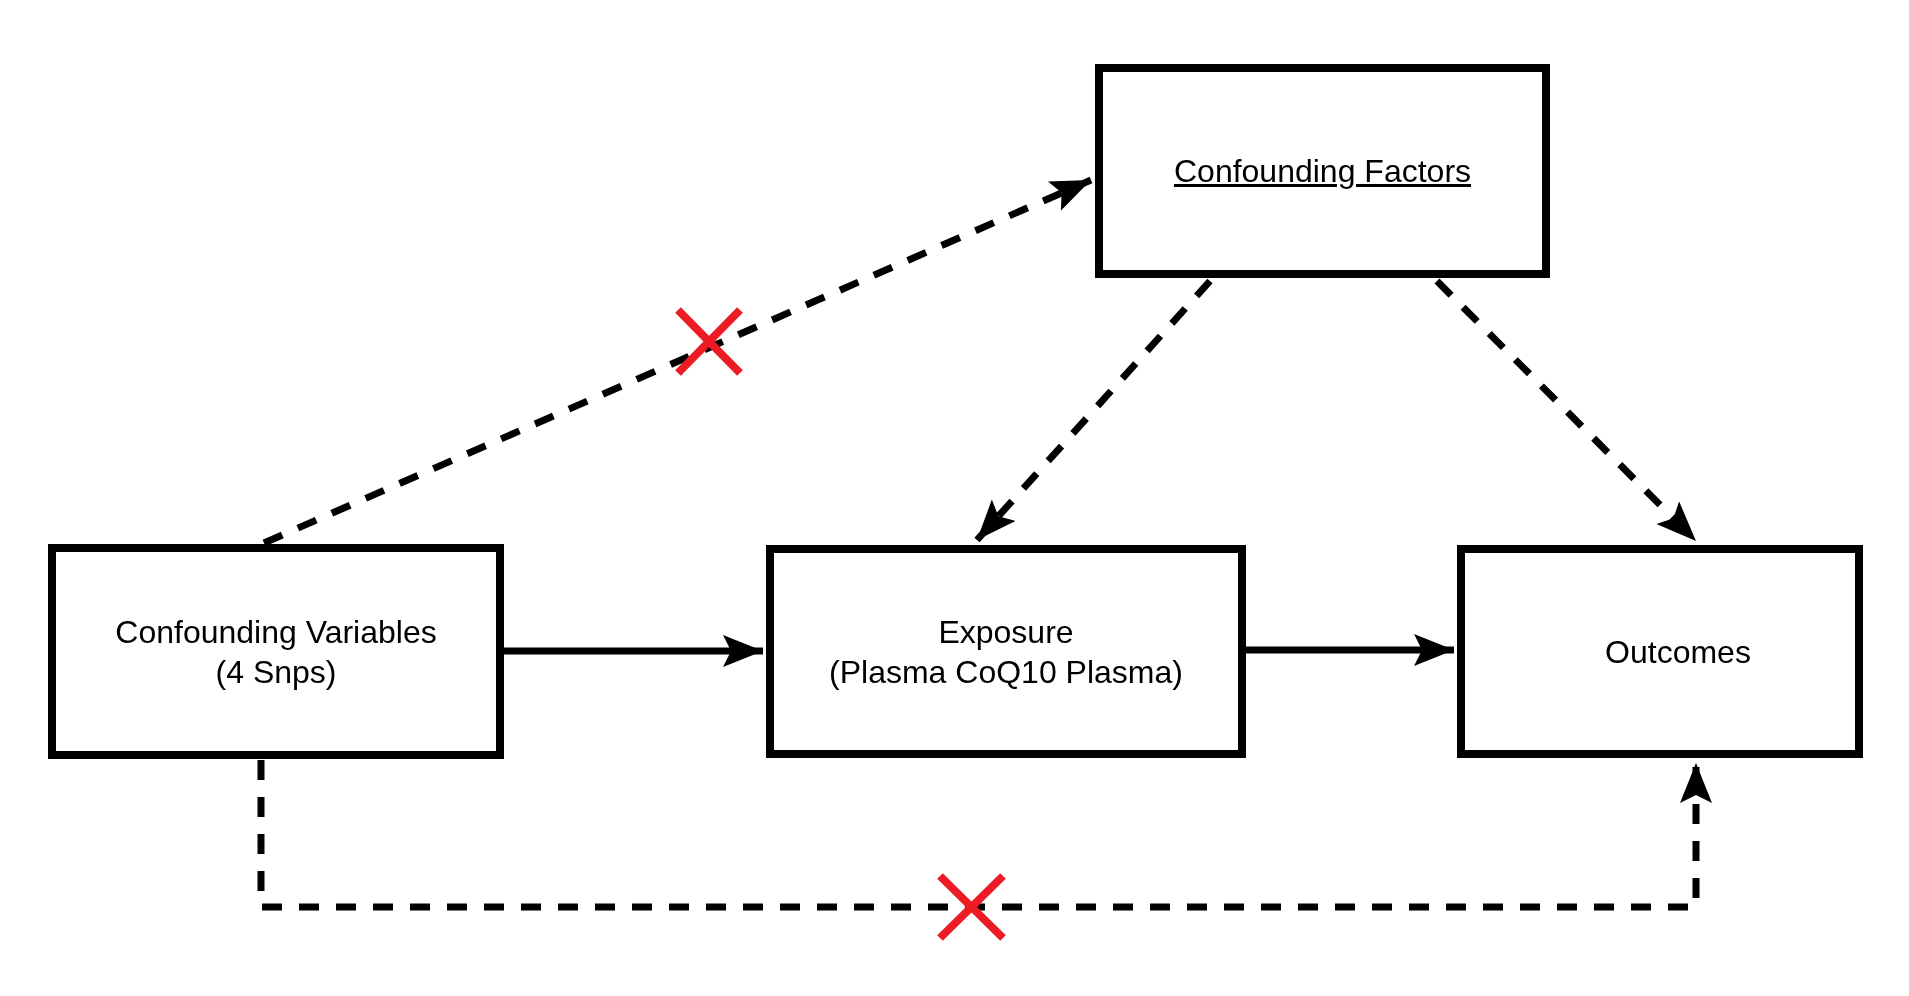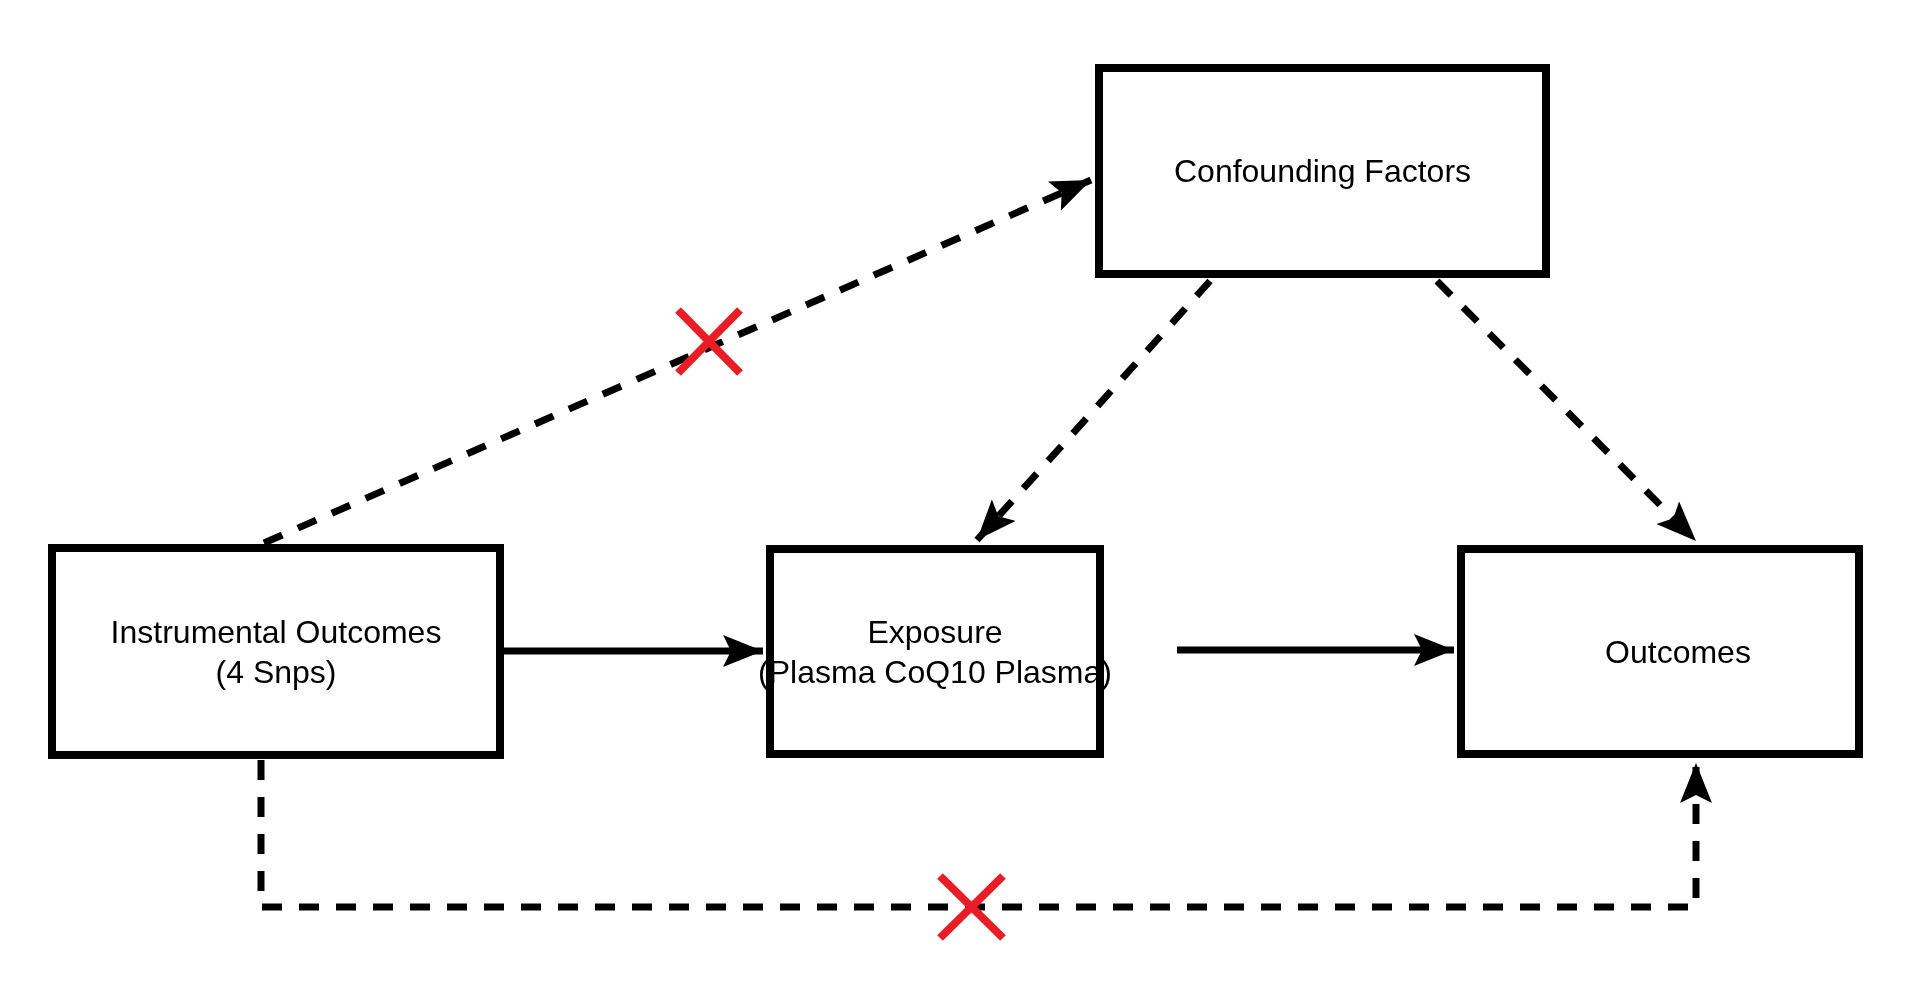--- a/index.html
+++ b/index.html
@@ -30,23 +30,23 @@
     display: flex;
     flex-direction: column;
     align-items: center;
     justify-content: center;
     text-align: center;
     color: #000000;
     font-size: 32px;
     line-height: 40px;
   }
   .node span { display: block; white-space: nowrap; }
-  .node-confounding { left: 1095px; top: 64px;  width: 455px; height: 214px; }
+  .node-confounding { left: 1095px; top: 64px;  width: 455px; height: 214px; text-decoration: underline; }
   .node-iv          { left: 48px;   top: 544px; width: 456px; height: 215px; }
-  .node-exposure    { left: 766px;  top: 545px; width: 338px; height: 213px; }
+  .node-exposure    { left: 766px;  top: 545px; width: 480px; height: 213px; }
   .node-outcomes    { left: 1457px; top: 545px; width: 406px; height: 213px; padding-left: 36px; }
 
   .edge-solid  { stroke: #000000; stroke-width: 7; fill: none; }
   .edge-dashed { stroke: #000000; stroke-width: 7; fill: none; stroke-dasharray: 20 17; }
   .blocked-x   { stroke: #ed1c24; stroke-width: 8; fill: none; stroke-linecap: butt; }
 </style>
 </head>
 <body>
 
 <div class="canvas">
@@ -73,21 +73,21 @@
     <path class="blocked-x" d="M 678 310 L 740 373 M 740 310 L 678 373"></path>
 
     <path class="blocked-x" d="M 940 876 L 1003 938 M 1003 876 L 940 938"></path>
   </svg>
 
   <div class="node node-confounding">
     <span>Confounding Factors</span>
   </div>
 
   <div class="node node-iv">
-    <span>Instrumental Outcomes</span>
+    <span>Confounding Variables</span>
     <span>(4 Snps)</span>
   </div>
 
   <div class="node node-exposure">
     <span>Exposure</span>
     <span>(Plasma CoQ10 Plasma)</span>
   </div>
 
   <div class="node node-outcomes">
     <span>Outcomes</span>

